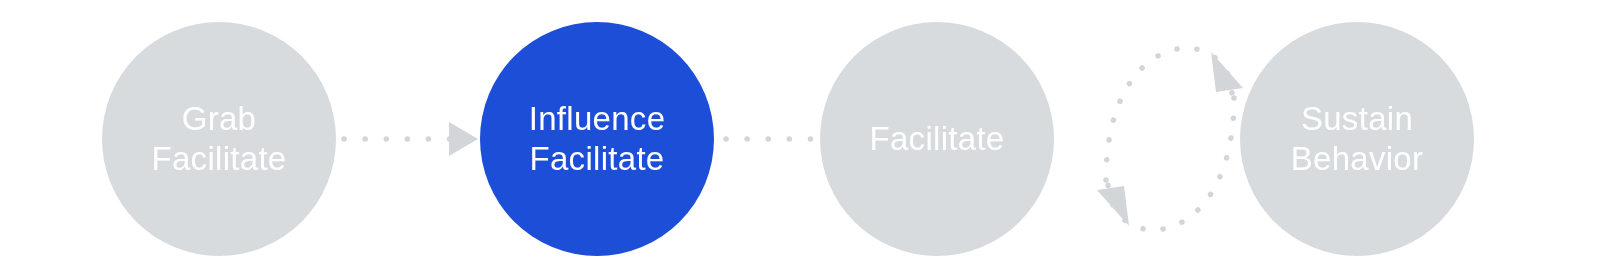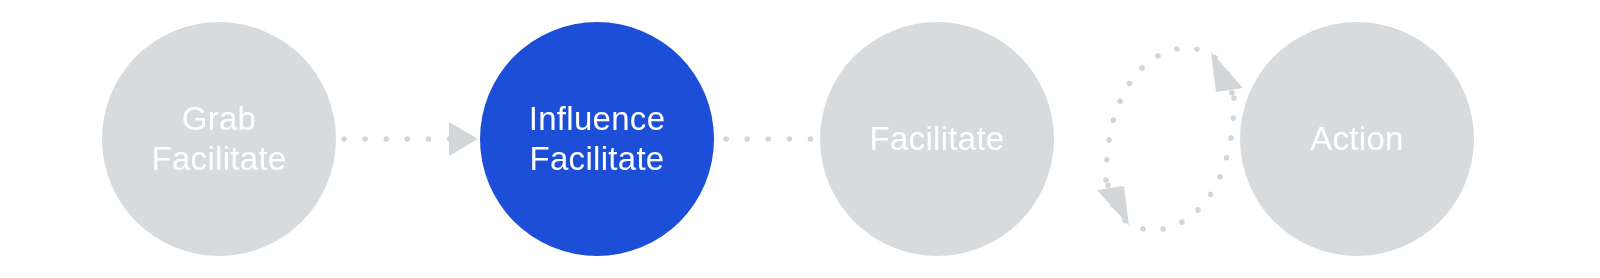--- a/index.html
+++ b/index.html
@@ -110,16 +110,17 @@
   <div class="node blue" id="node-influence-decisions">
     <span class="node-label">Influence</span>
     <span class="node-label">Facilitate</span>
   </div>
 
   <div class="node gray" id="node-facilitate-action">
     <span class="node-label">Facilitate</span>
   </div>
 
   <div class="node gray" id="node-sustain-behavior">
-    <span class="node-label">Action</span>
+    <span class="node-label">Sustain</span>
+    <span class="node-label">Behavior</span>
   </div>
 
 </div>
 
 </body></html>

